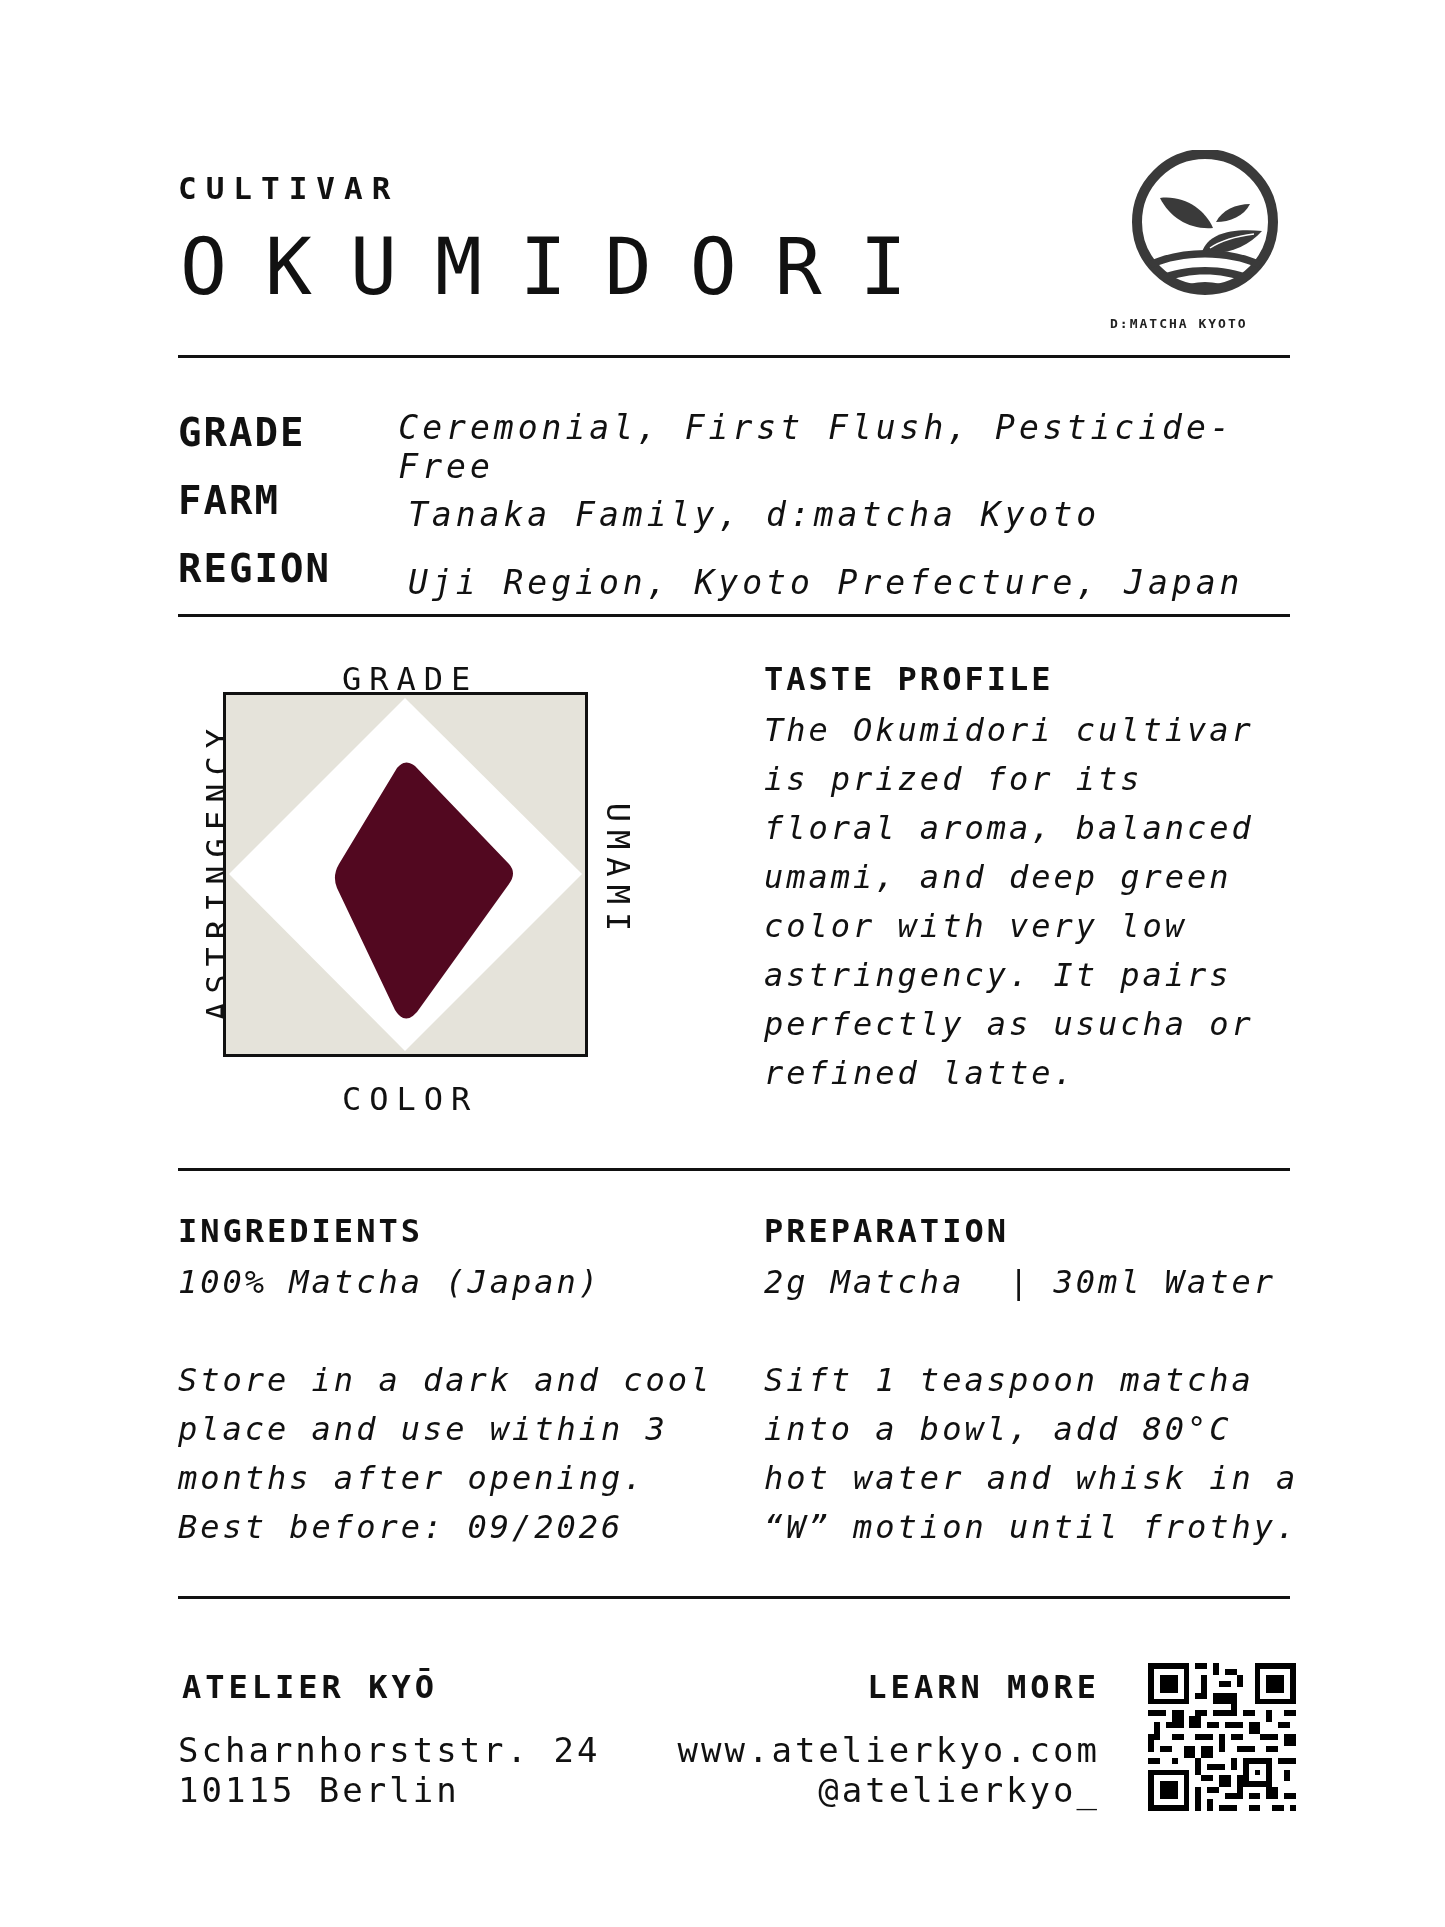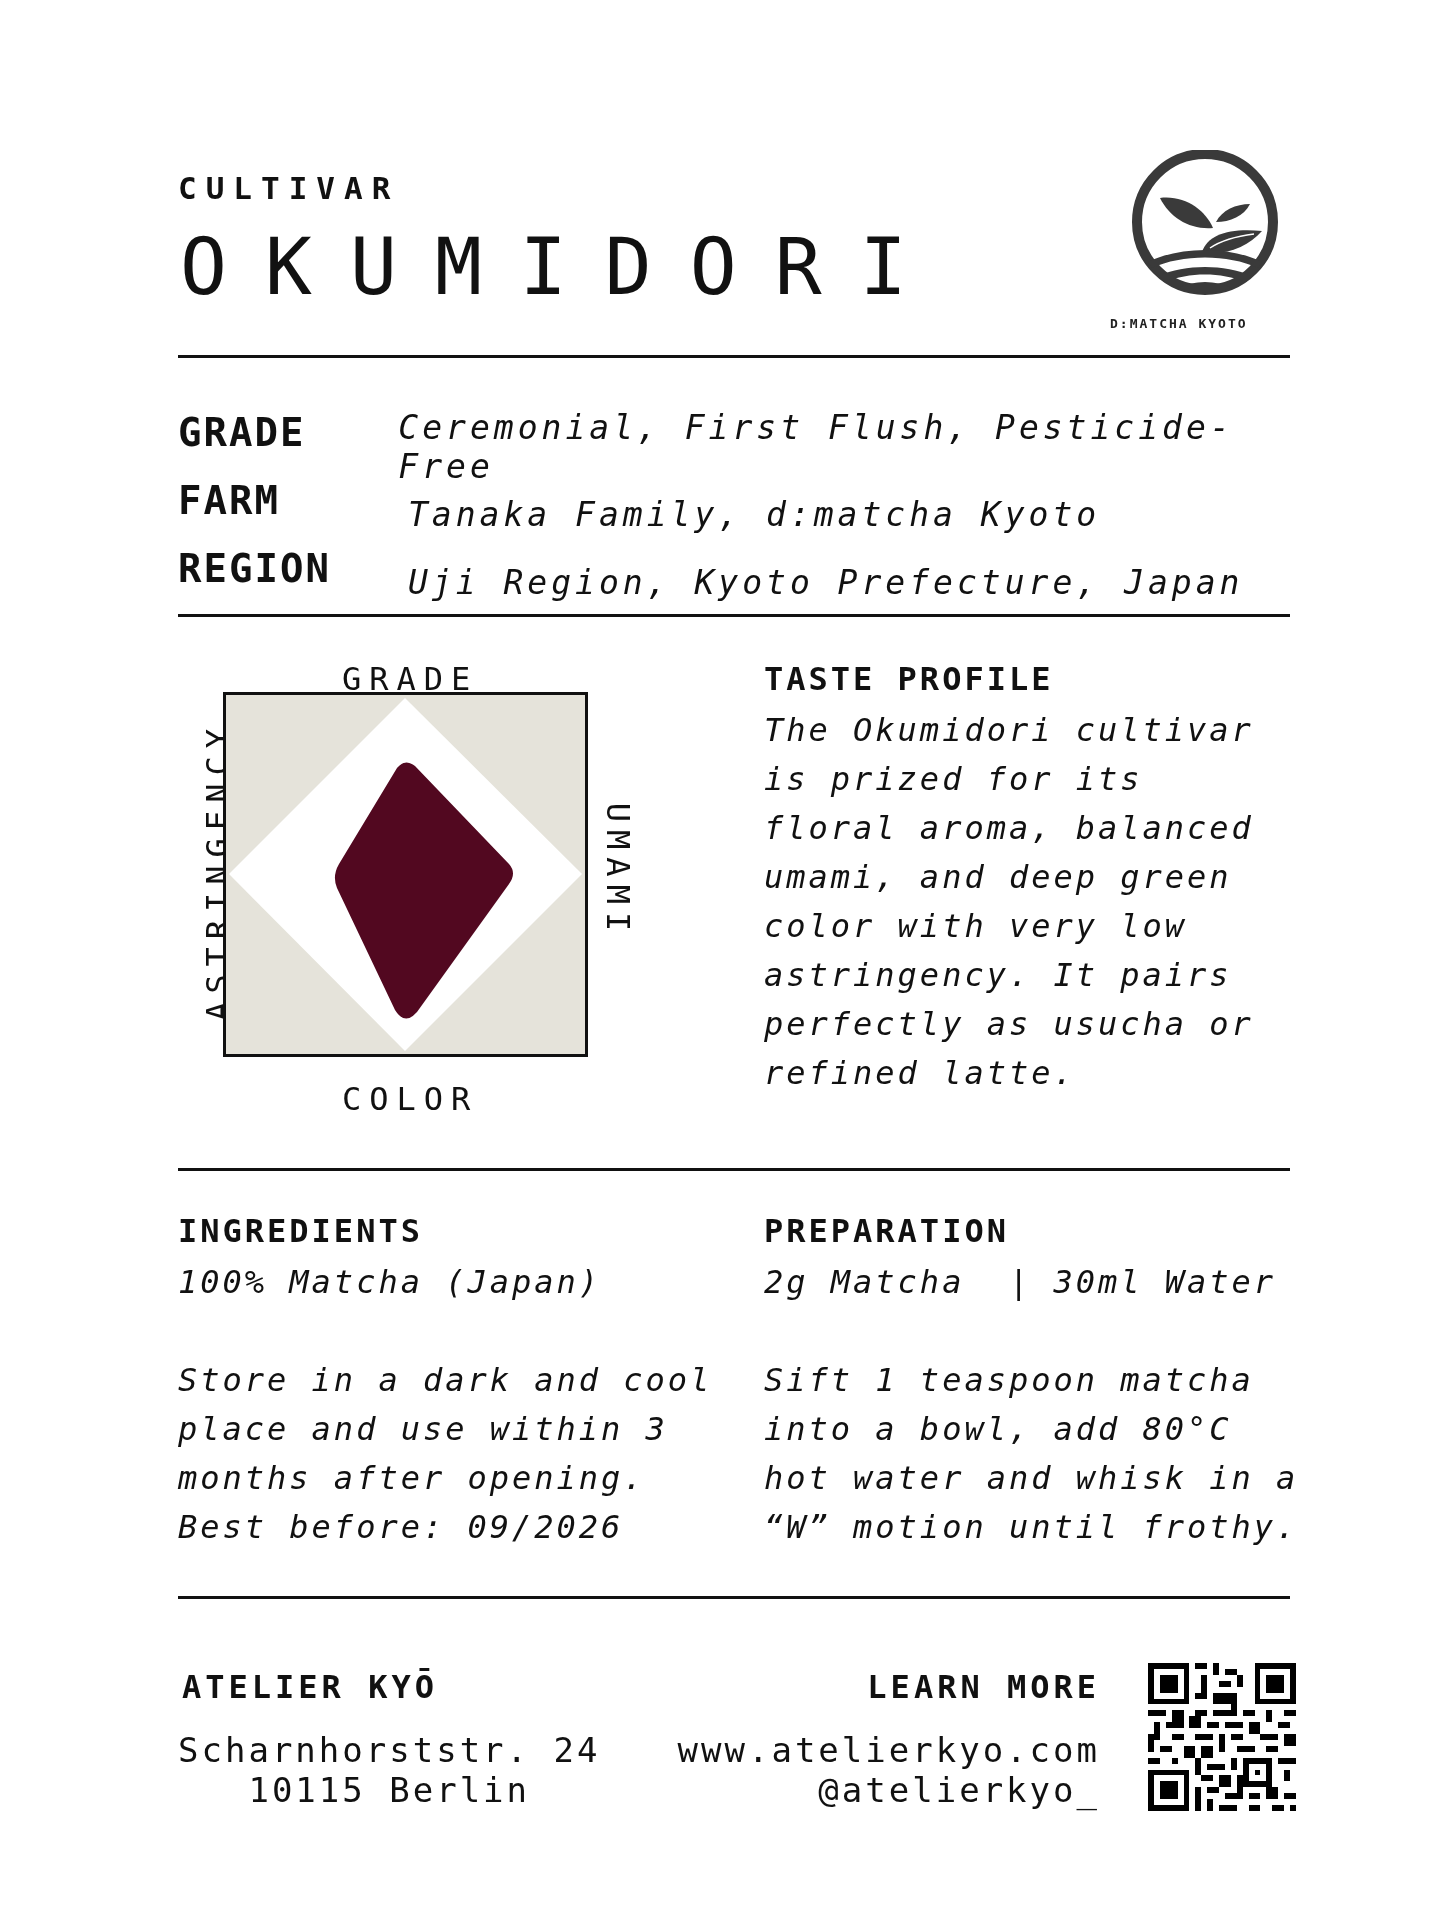--- a/index.html
+++ b/index.html
@@ -26,21 +26,21 @@
   .body-it { font-style: italic; font-size: 32px; letter-spacing: 3px; line-height: 49px; }
 
   .taste { left: 764px; top: 660px; width: 520px; }
   .taste .body-it { margin-top: 8px; }
 
   .ingr { left: 178px; top: 1212px; width: 560px; }
   .prep { left: 764px; top: 1212px; width: 540px; }
   .gap { height: 49px; }
 
   .brand { left: 182px; top: 1668px; font-weight: bold; font-size: 32px; letter-spacing: 4px; }
-  .addr { left: 178px; top: 1730px; font-size: 34px; letter-spacing: 3px; line-height: 40px; text-align: center; }
+  .addr { left: 178px; top: 1730px; font-size: 34px; letter-spacing: 3px; line-height: 40px; }
   .learn { right: 345px; top: 1668px; font-weight: bold; font-size: 32px; letter-spacing: 4px; text-align: right; }
   .links { right: 345px; top: 1730px; font-size: 34px; letter-spacing: 3px; line-height: 40px; text-align: right; }
   .qr { left: 1148px; top: 1663px; width: 148px; height: 148px; }
 </style>
 </head>
 <body>
 
 <div class="abs kicker">CULTIVAR</div>
 <div class="abs title">OKUMIDORI</div>
 

